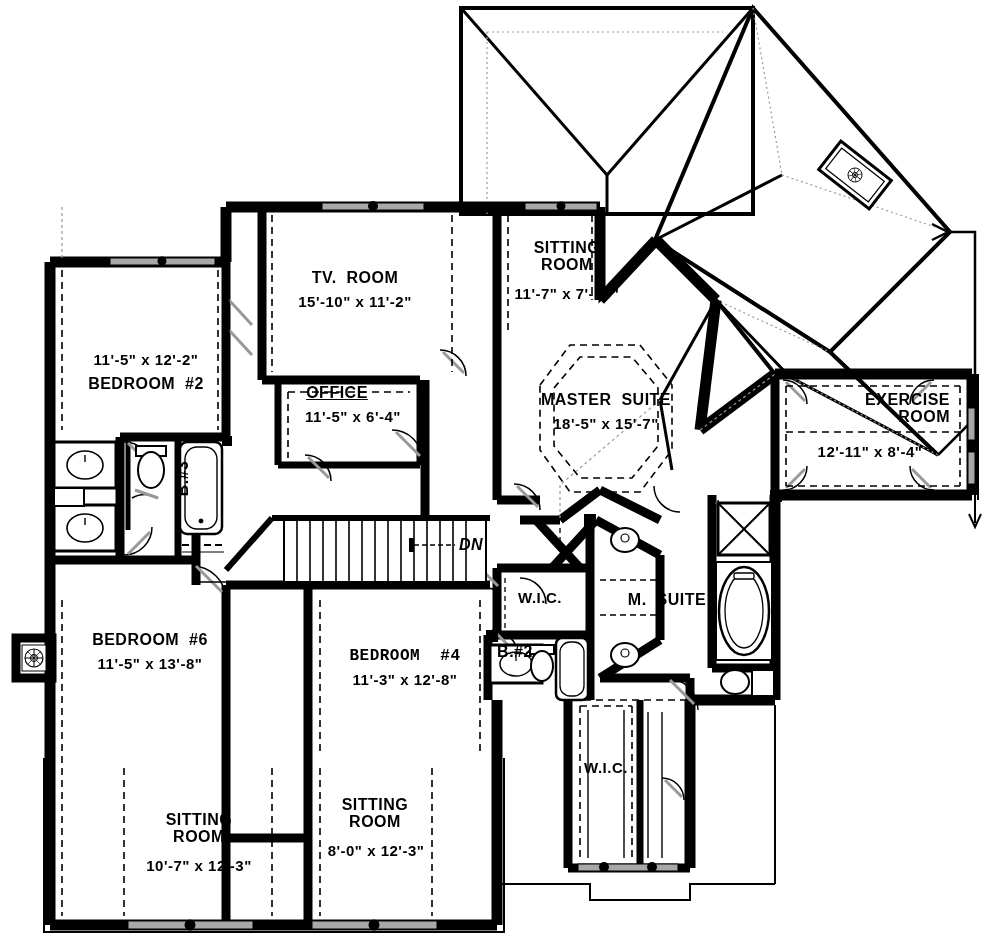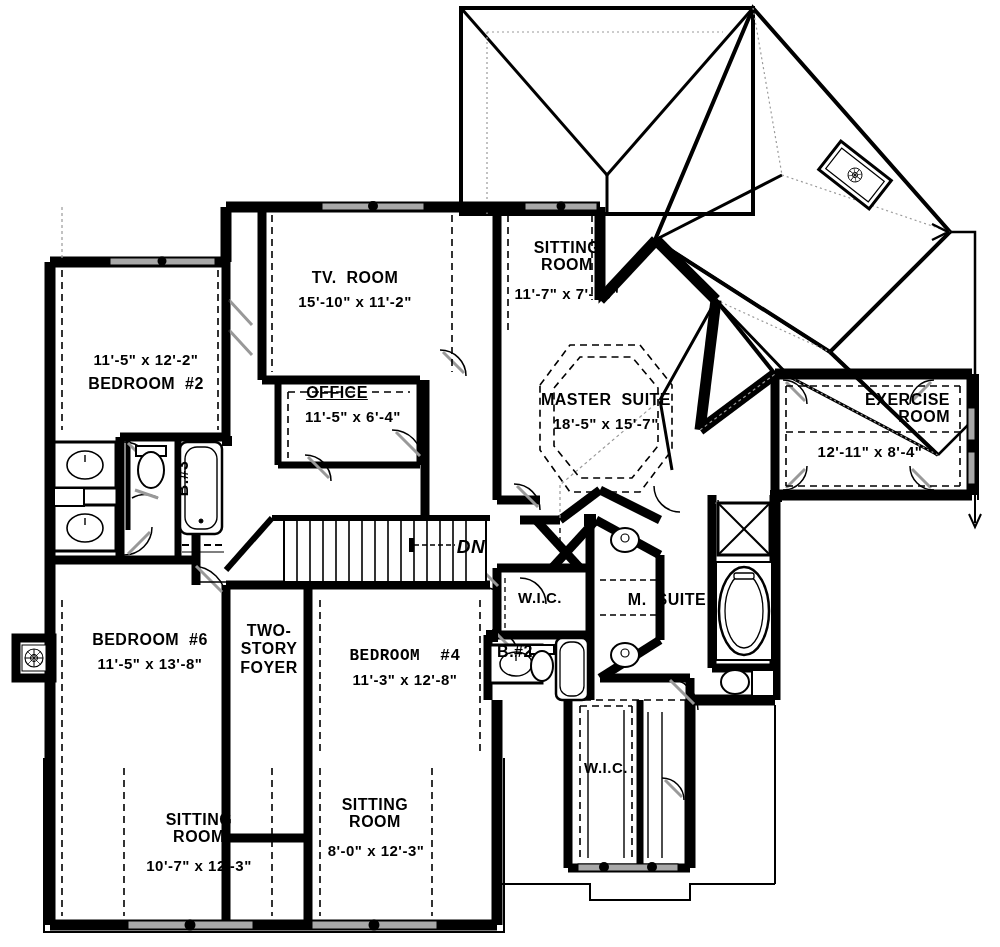--- a/index.html
+++ b/index.html
@@ -4,21 +4,21 @@
 <title>Second Floor Plan</title>
 <style>
   html,body{margin:0;padding:0;background:#ffffff;}
   body{font-family:"Liberation Sans", sans-serif;}
   #plan{position:relative;width:1000px;height:947px;background:#fff;overflow:hidden;}
   #plan svg{position:absolute;left:0;top:0;}
   .lbl{position:absolute;text-align:center;font-family:"Liberation Sans", sans-serif;
        color:#000;font-weight:700;letter-spacing:.5px;line-height:1.05;white-space:pre;}
   .rname{font-size:16px;}
   .rdim{font-size:15px;}
-  .small{font-size:19px;}
+  .small{font-size:16px;}
   .vert{transform:rotate(-90deg);transform-origin:center center;}
 </style>
 </head>
 <body>
 
 <div id="plan">
 
 <svg width="1000" height="947" viewBox="0 0 1000 947">
   <defs>
     <g id="fan">
@@ -422,23 +422,20 @@
 <div class="lbl rname" style="left:513px;top:392px;width:186px;">MASTER  SUITE</div>
 <div class="lbl rdim" style="left:513px;top:416px;width:186px;">18'-5" x 15'-7"</div>
 
 <div class="lbl rname" style="left:790px;top:392px;width:160px;text-align:right;">EXERCISE
 ROOM</div>
 <div class="lbl rdim" style="left:790px;top:444px;width:160px;">12'-11" x 8'-4"</div>
 
 <div class="lbl rname" style="left:70px;top:632px;width:160px;">BEDROOM  #6</div>
 <div class="lbl rdim" style="left:70px;top:656px;width:160px;">11'-5" x 13'-8"</div>
 
-<div class="lbl rname" style="left:232px;top:622px;width:74px;line-height:1.15;">TWO-
-STORY
-FOYER</div>
 
 <div class="lbl rname" style="left:325px;top:648px;width:160px;font-family:Liberation Mono, monospace;">BEDROOM  #4</div>
 <div class="lbl rdim" style="left:325px;top:672px;width:160px;">11'-3" x 12'-8"</div>
 
 <div class="lbl rname" style="left:146px;top:812px;width:106px;">SITTING
 ROOM</div>
 <div class="lbl rdim" style="left:118px;top:858px;width:162px;">10'-7" x 12'-3"</div>
 
 <div class="lbl rname" style="left:322px;top:797px;width:106px;">SITTING
 ROOM</div>

